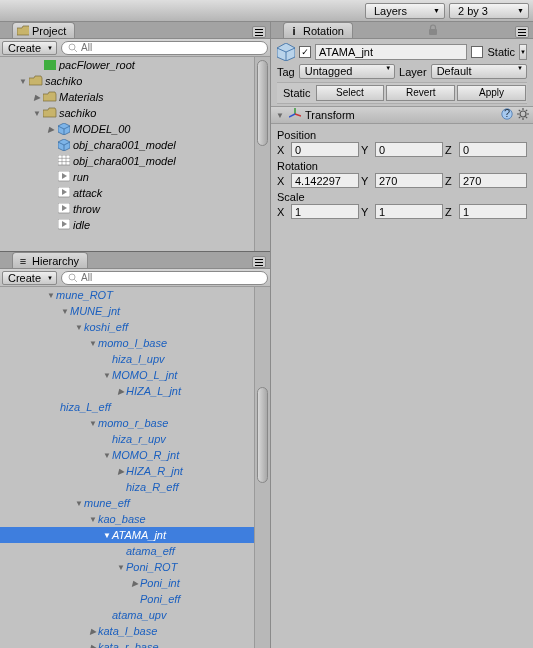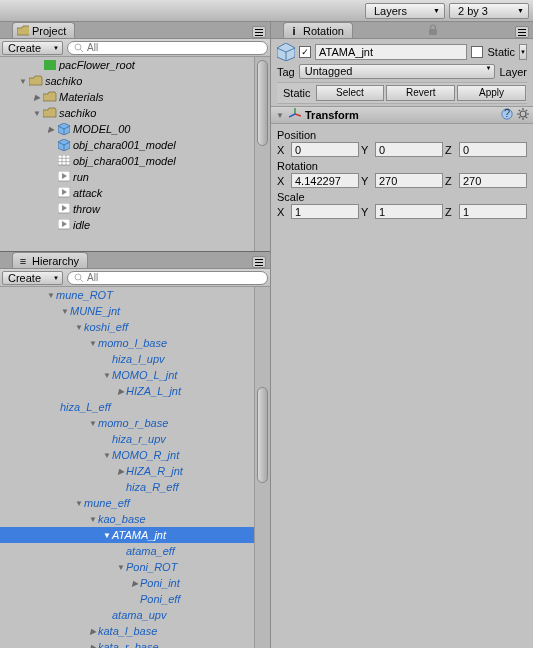--- a/index.html
+++ b/index.html
@@ -18,21 +18,21 @@
   
   .tab-row { height: 17px; background: #a3a3a3; border-bottom: 1px solid #8a8a8a; display: flex; align-items: flex-end; }
   .tab { background: linear-gradient(#dadada,#bdbdbd); border: 1px solid #8a8a8a; border-bottom: none; border-radius: 4px 4px 0 0; height: 16px; display: flex; align-items: center; padding: 0 8px 0 4px; margin-left: 12px; gap: 3px; }
   .tab-icon { width: 12px; height: 12px; display: inline-flex; align-items: center; justify-content: center; }
   .panel-menu { margin-left: auto; margin-right: 4px; width: 14px; height: 12px; display: flex; align-items: center; justify-content: center; border: 1px solid #8a8a8a; border-radius: 2px; background: #cfcfcf; cursor: pointer; }
   .panel-menu div { width: 8px; height: 1px; background: #000; box-shadow: 0 -3px 0 #000, 0 3px 0 #000; }
   .panel-lock { margin-left:auto; margin-right:2px; cursor:pointer; }
 
   
   .toolbar { height: 18px; background: linear-gradient(#d5d5d5,#c0c0c0); border-bottom: 1px solid #9a9a9a; display: flex; align-items: center; padding: 0 2px; }
-  .create-btn { height: 14px; background: linear-gradient(#efefef,#c9c9c9); border: 1px solid #8a8a8a; border-radius: 2px; display: flex; align-items: center; padding: 0 3px 0 5px; gap: 12px; cursor: pointer; }
+  .create-btn { height: 14px; background: linear-gradient(#efefef,#c9c9c9); border: 1px solid #8a8a8a; border-radius: 2px; display: flex; align-items: center; padding: 0 3px 0 5px; gap: 6px; cursor: pointer; }
   .search-wrap { flex: 1; margin-left: 4px; height: 14px; background: #fff; border: 1px solid #8a8a8a; border-radius: 8px; display: flex; align-items: center; padding: 0 6px; gap: 3px; }
   .search-wrap svg { opacity: .5; }
   .search-input { border: none; outline: none; background: transparent; flex: 1; font-size: 10px; color: #777; }
 
   
   .tree-viewport { position: relative; flex: 1; background: #c2c2c2; overflow: hidden; }
   .tree-scroll { position: absolute; top:0; right:0; width:16px; height:100%; background:#b8b8b8; border-left:1px solid #9a9a9a; }
   .tree-thumb { position:absolute; left:2px; right:2px; background:linear-gradient(to right,#d8d8d8,#a8a8a8); border:1px solid #888; border-radius:6px; }
   .tree { padding: 0 0 0 0; }
   .row { height: 16px; display: flex; align-items: center; padding-right: 16px; white-space: nowrap; font-style: italic; }
@@ -58,21 +58,21 @@
   .static-dd { width:8px; height:16px; border:1px solid #8a8a8a; background:linear-gradient(#eee,#ccc); display:flex; align-items:center; justify-content:center; font-size:6px; cursor:pointer; }
   .go-row2 { display:flex; align-items:center; gap:4px; margin-top:3px; }
   .field-lbl { color:#000; }
   .mini-dd { height:15px; background:linear-gradient(#efefef,#cfcfcf); border:1px solid #8a8a8a; border-radius:2px; display:flex; align-items:flex-start; justify-content:space-between; padding:0 3px 0 5px; cursor:pointer; font-size:10px; }
   .prefab-row { display:flex; align-items:center; gap:0; margin-top:3px; border-top:1px solid #adadad; border-bottom:1px solid #adadad; background:#c8c8c8;}
   .prefab-btn { flex:1; text-align:center; height:16px; line-height:14px; border:1px solid #8a8a8a; background:linear-gradient(#efefef,#cfcfcf); cursor:pointer; font-size:10px; margin:2px 1px;}
   .prefab-lbl{ padding:0 4px 0 6px; }
 
   .component { }
   .comp-header { height:18px; background:linear-gradient(#d1d1d1,#b7b7b7); border-top:1px solid #9a9a9a; border-bottom:1px solid #9a9a9a; display:flex; align-items:center; padding:0 4px; gap:4px; }
-  .comp-title { font-weight:bold; flex:1; }
+  .comp-title { font-weight:normal; flex:1; }
   .comp-body { padding:2px 6px 6px 6px; }
   .vec-label { margin:3px 0 1px 0; }
   .vec-row { display:flex; align-items:center; gap:2px; }
   .vec-row .ax { width:12px; text-align:left; }
   .num-input { flex:1; height:15px; background:#eeeeee; border:1px solid #8a8a8a; padding:0 3px; min-width:0; }
 
   
   .folder-svg { width:14px; height:12px; }
   .prefab-svg { width:12px; height:12px; }
   .clip-svg { width:12px; height:12px; }
@@ -434,20 +434,24 @@
           <span class="field-lbl">Static</span>
           <span class="static-dd">▼</span>
         </div>
         <div class="go-row2">
           <span class="field-lbl">Tag</span>
           <div class="mini-dd" style="flex:1">
             <span>Untagged</span>
             <span class="dd-caret" style="font-size:6px">▼</span>
           </div>
           <span class="field-lbl">Layer</span>
+          <div class="mini-dd" style="flex:1">
+            <span>Default</span>
+            <span class="dd-caret" style="font-size:6px">▼</span>
+          </div>
         </div>
         <div class="prefab-row">
           <span class="prefab-lbl">Static</span>
           <div class="prefab-btn">Select</div>
           <div class="prefab-btn">Revert</div>
           <div class="prefab-btn">Apply</div>
         </div>
       </div>
 
       <div class="component">

